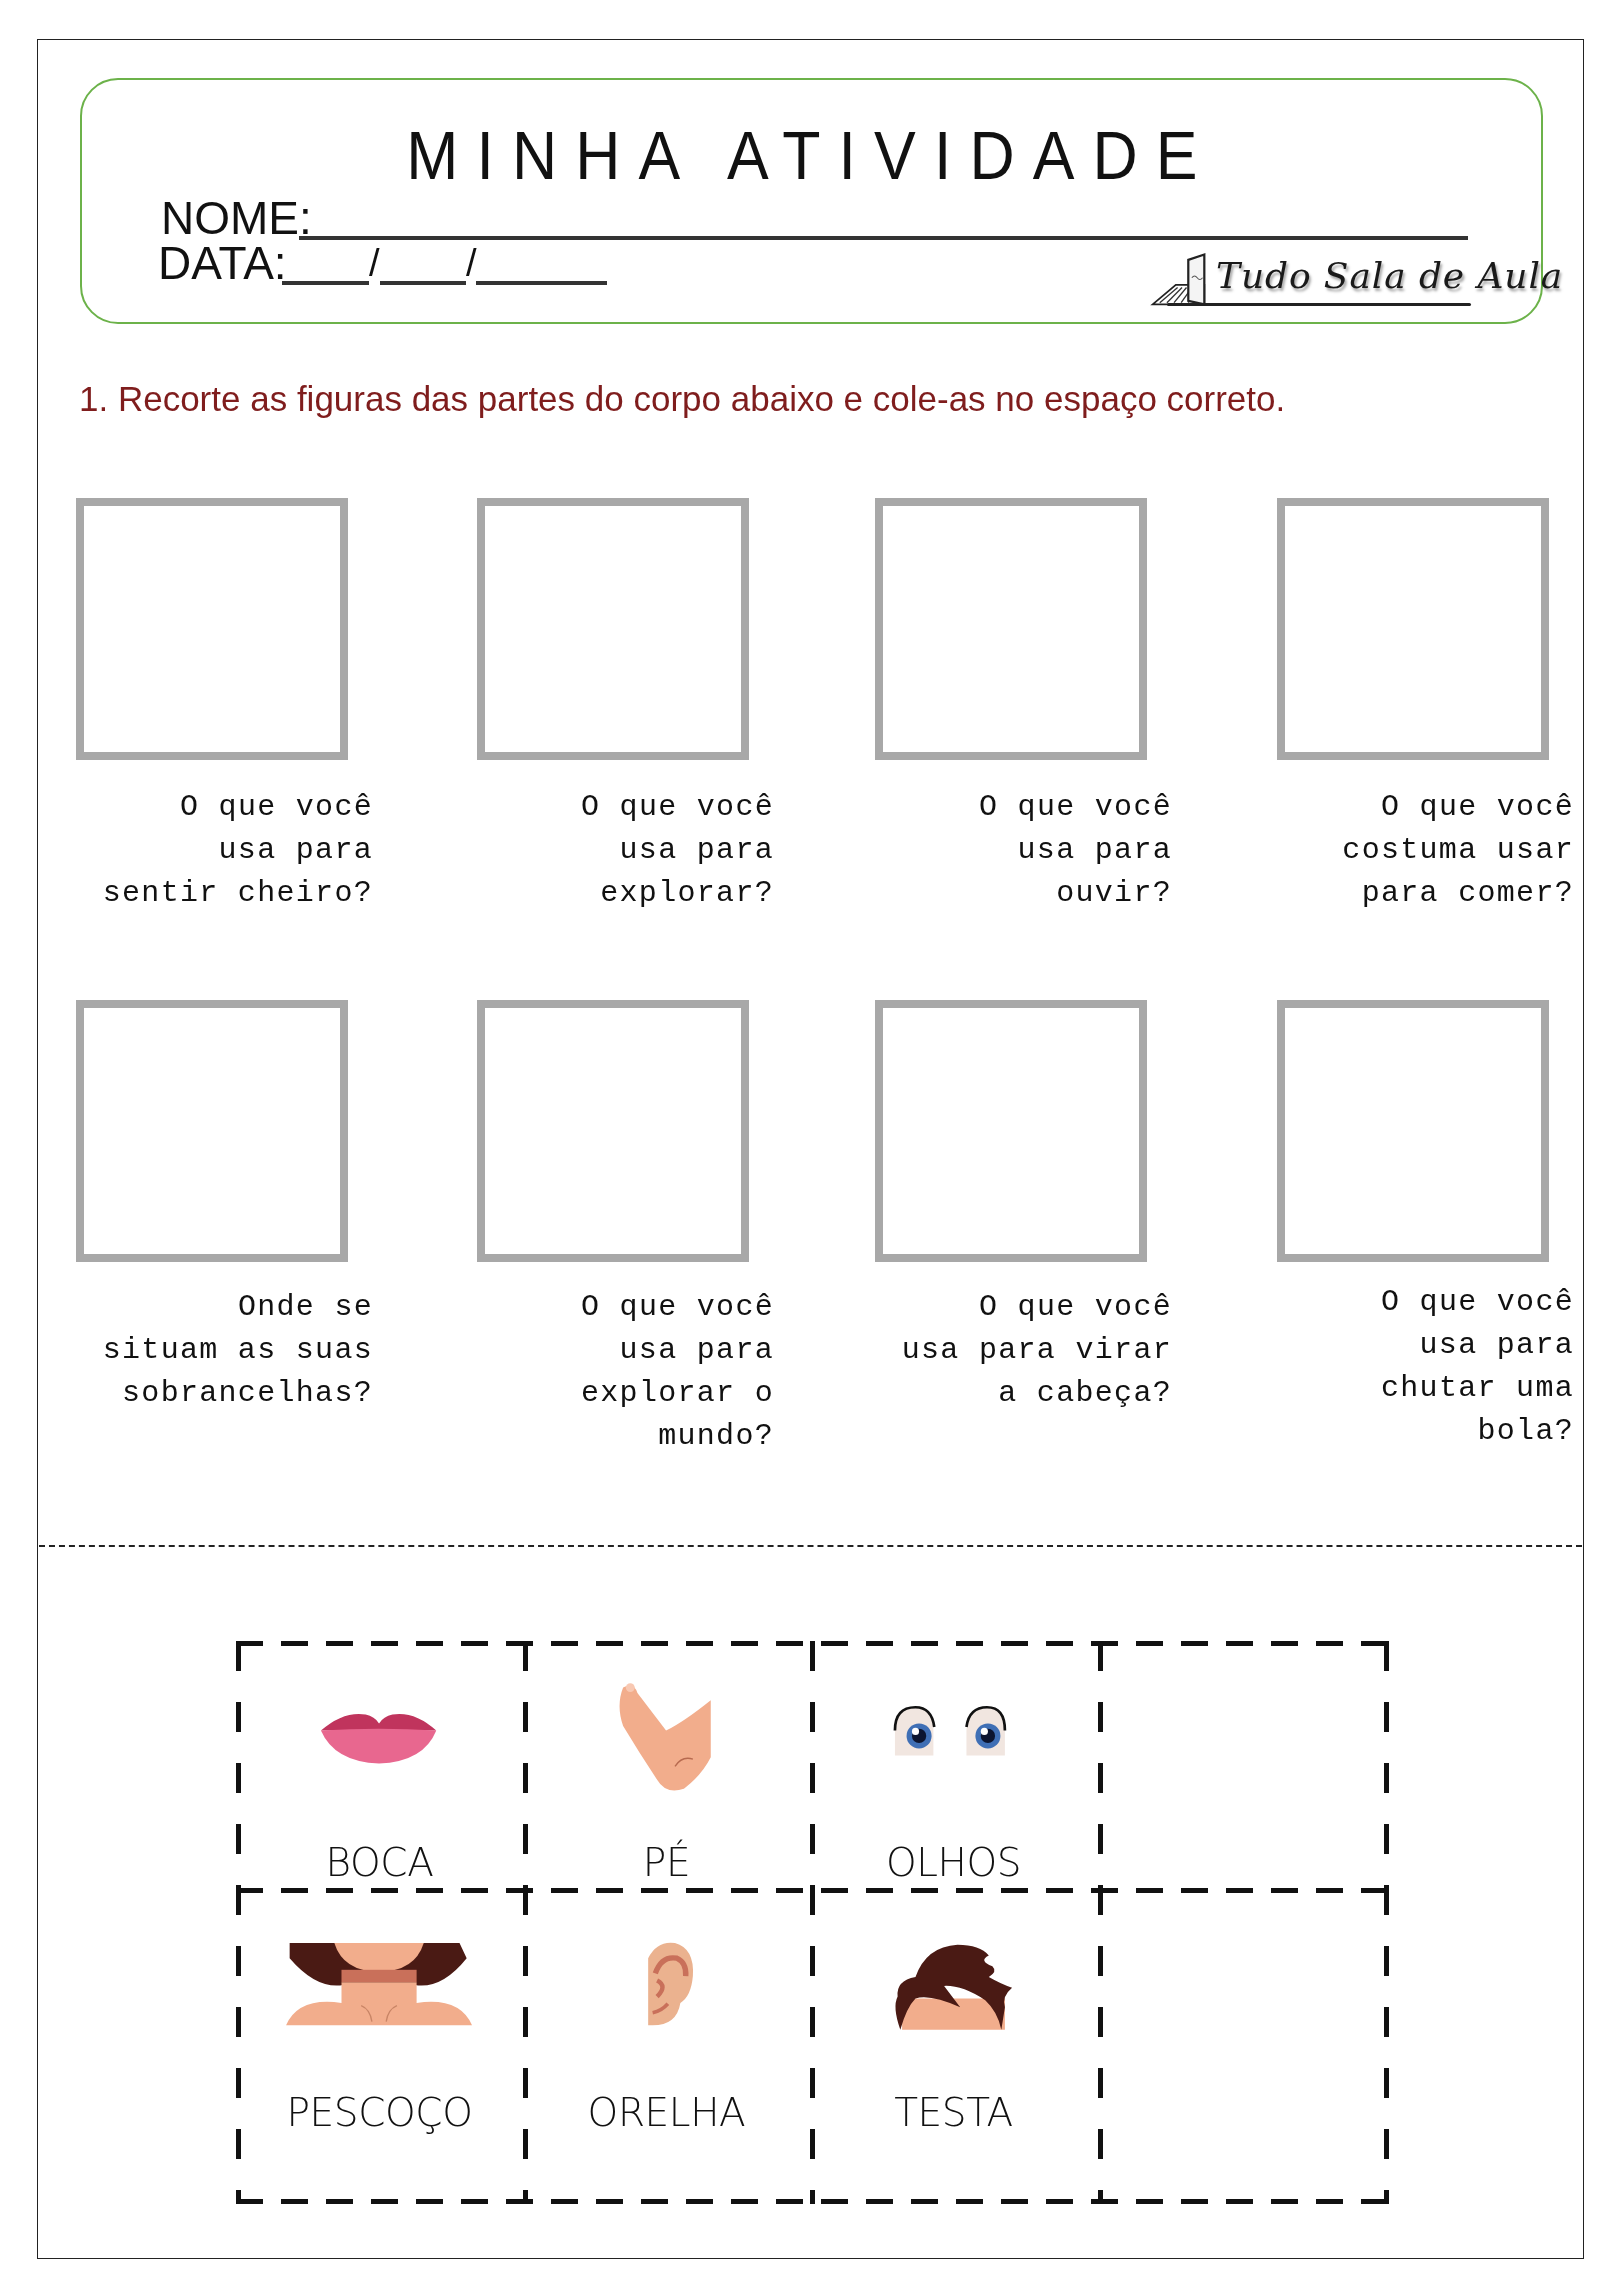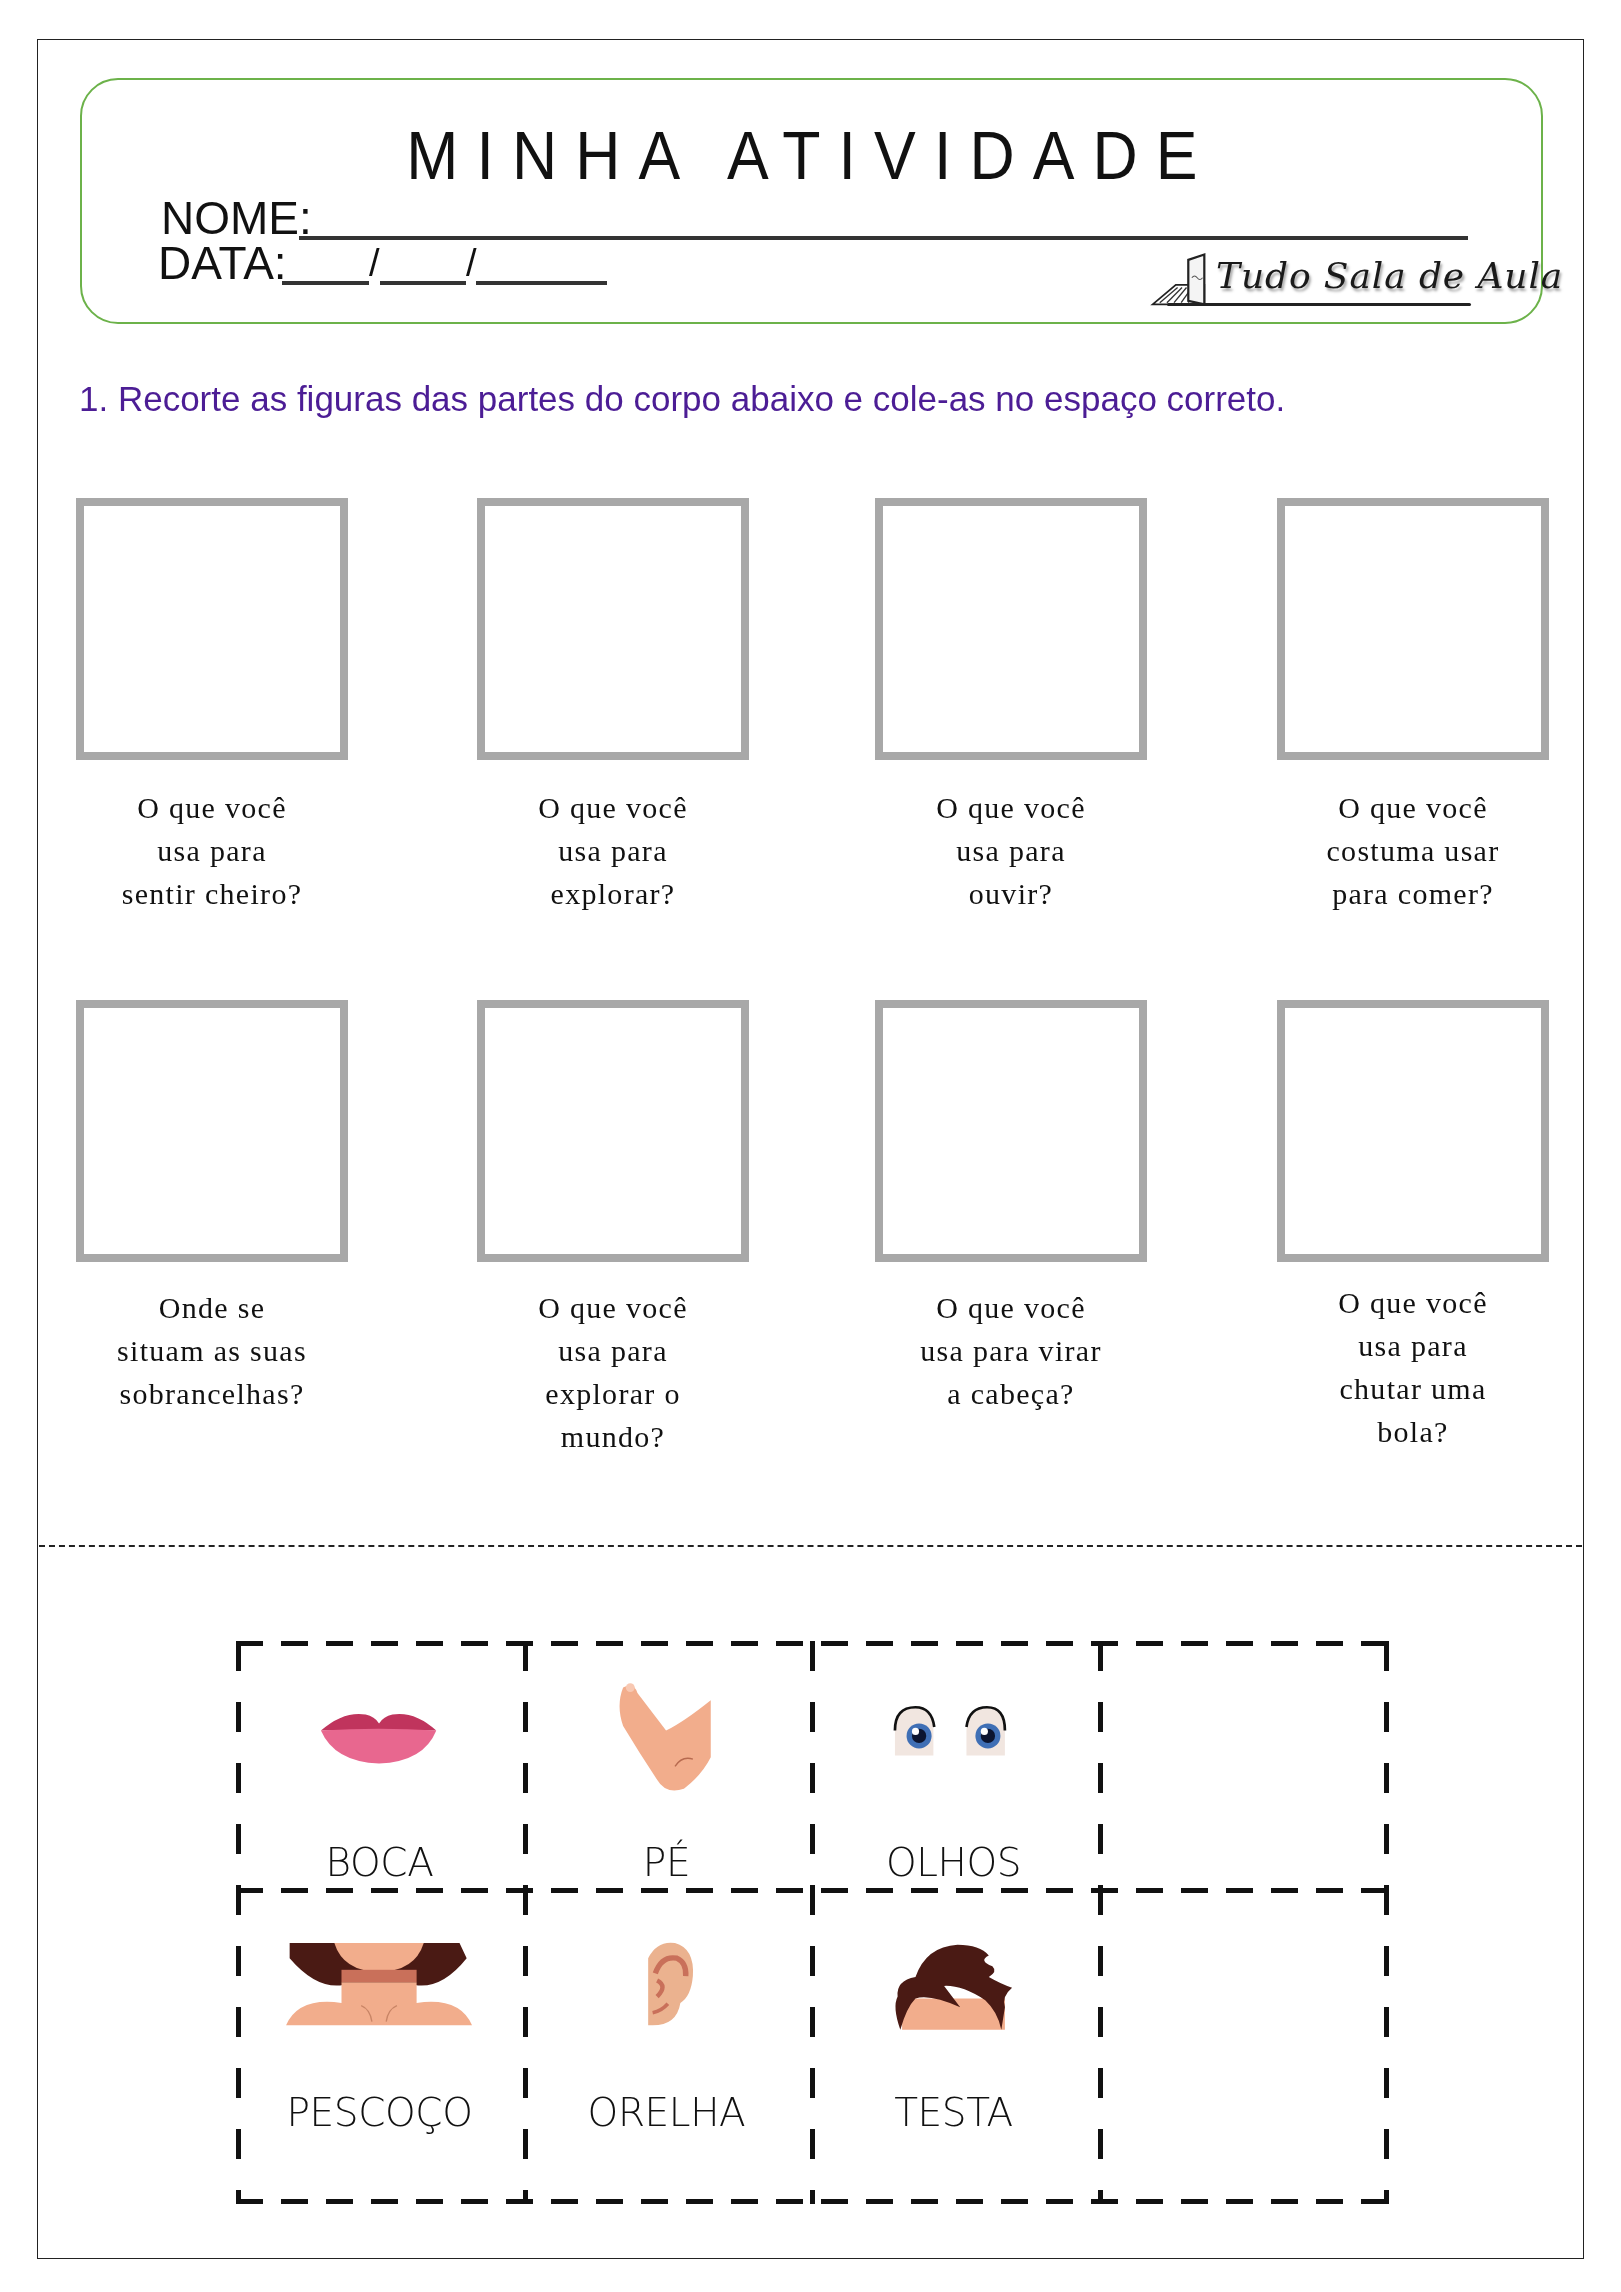--- a/index.html
+++ b/index.html
@@ -37,29 +37,29 @@
   .logo-text {
     position: absolute; left: 67px; top: 1.8px; font-family: "DejaVu Serif", serif; font-style: italic;
     font-size: 36px; line-height: 45px; color: #1a1a1a; white-space: nowrap; letter-spacing: 0.9px;
     text-shadow: 1.8px 2.7px 2.7px rgba(0,0,0,0.35);
   }
   .logo-underline {
     position: absolute; left: 18px; top: 52px; width: 304px; height: 2.7px; background: #222;
     border-radius: 1.8px;
   }
   .instruction {
-    position: absolute; left: 79px; top: 378px; font-size: 35px; line-height: 41px; color: #4c1d95;
+    position: absolute; left: 79px; top: 378px; font-size: 35px; line-height: 41px; color: #7f1d1d;
     white-space: nowrap;
   }
   .answer-box {
     position: absolute; width: 272px; height: 262px; border: 8px solid #a8a8a8; box-sizing: border-box;
     background: #fff;
   }
   .caption {
-    position: absolute; width: 322px; text-align: center; font-family: Liberation Serif, serif;
+    position: absolute; width: 322px; text-align: right; font-family: Liberation Mono, monospace;
     font-size: 30px; line-height: 43px; color: #111; letter-spacing: 1.3px; font-weight: 300;
   }
   .caption div { white-space: nowrap; }
   .cut-line {
     position: absolute; left: 39px; top: 1545px; width: 1543px; height: 0;
     border-top: 2.7px dashed #222;
   }
   .cut-grid {
     position: absolute; left: 236px; top: 1641px; width: 1150px; height: 563px;
   }

